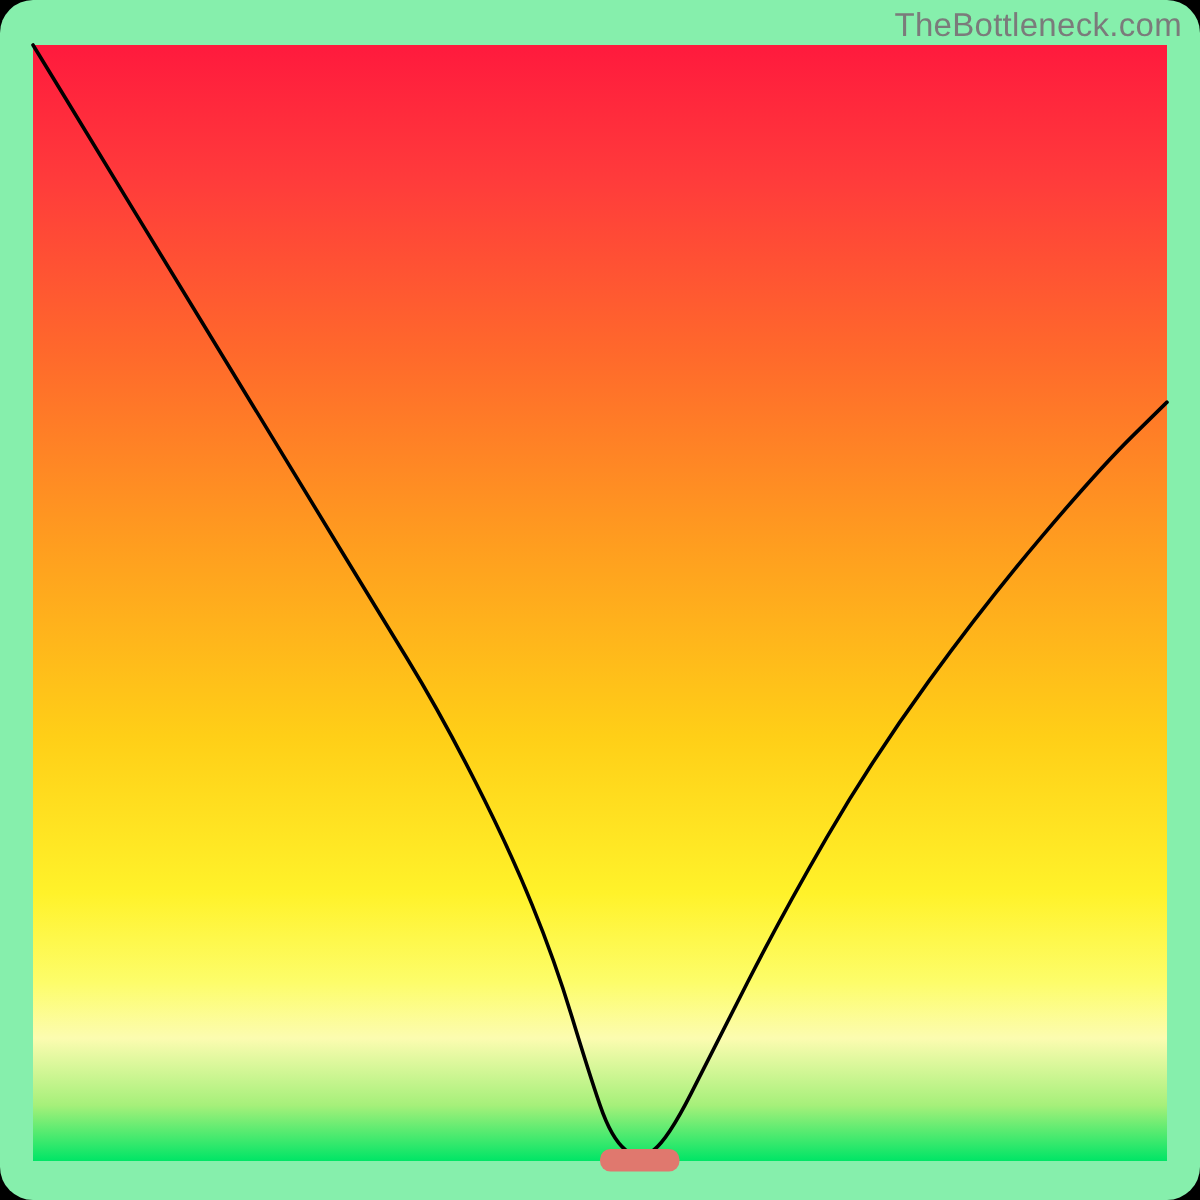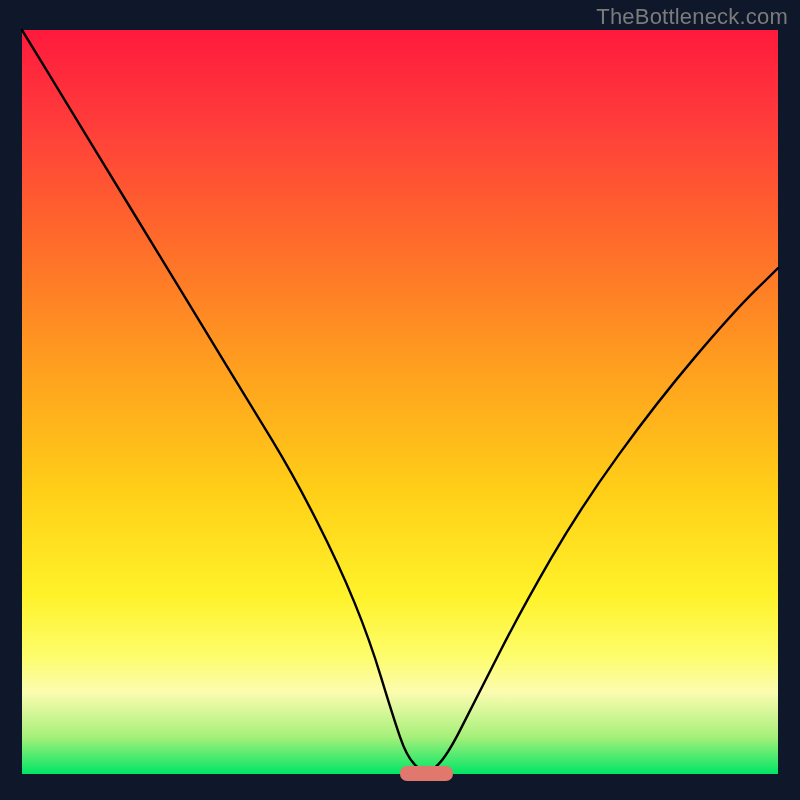--- a/index.html
+++ b/index.html
@@ -8,21 +8,22 @@
     width: 800px;
     height: 800px;
     background: #000;
     font-family: Arial, Helvetica, sans-serif;
     overflow: hidden;
   }
   .frame {
     position: relative;
     width: 800px;
     height: 800px;
-    background: #0f172a;
+    background: #86efac;
+    border-radius: 22px;
   }
   .watermark {
     position: absolute;
     top: 4px;
     right: 12px;
     color: #7b7b7b;
     font-size: 22px;
     font-weight: 400;
     letter-spacing: 0.2px;
     user-select: none;

